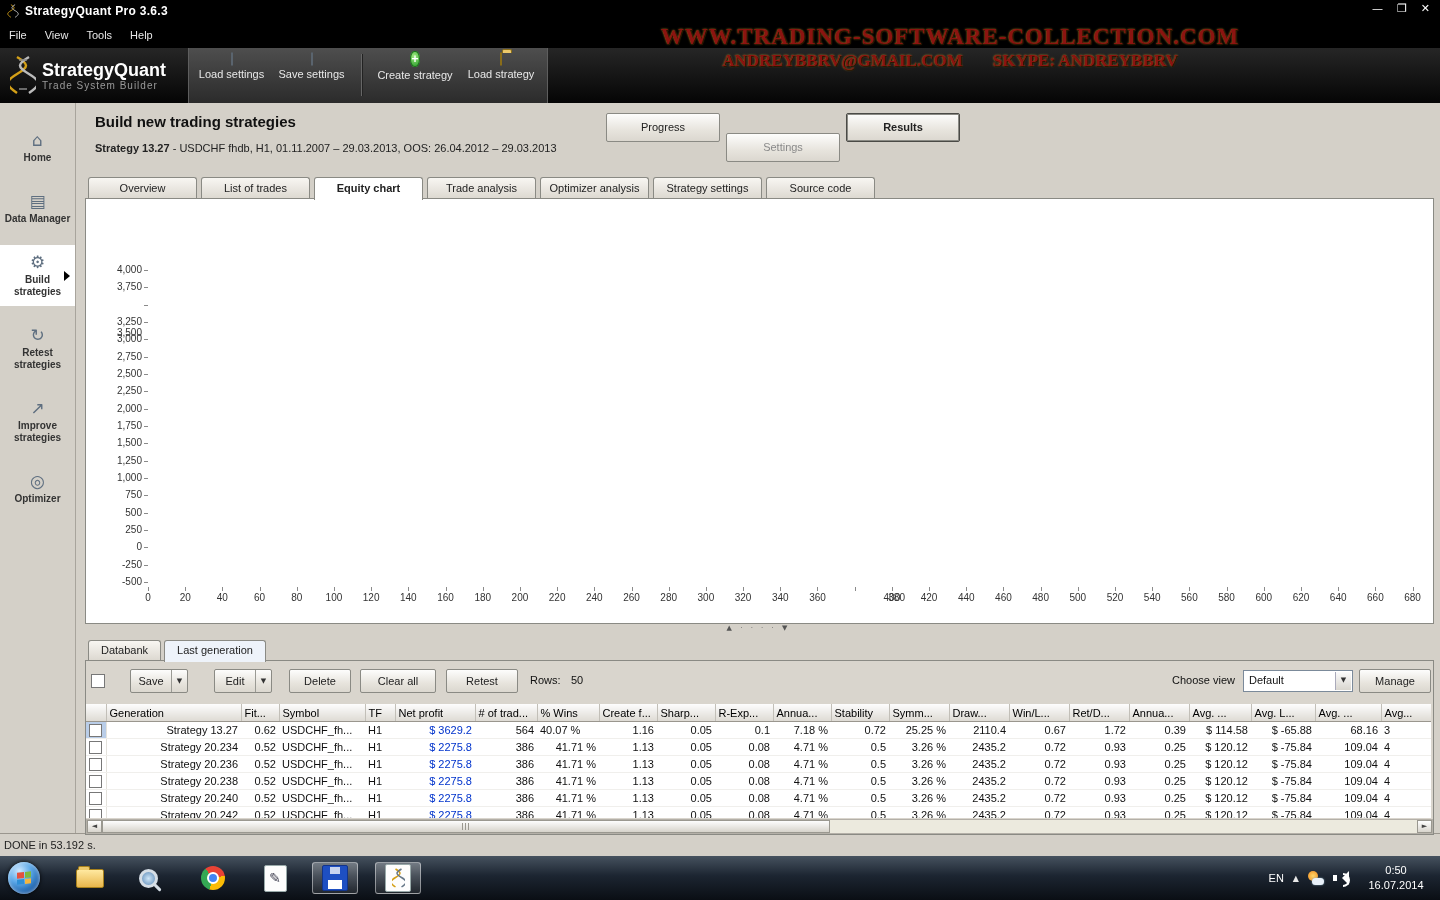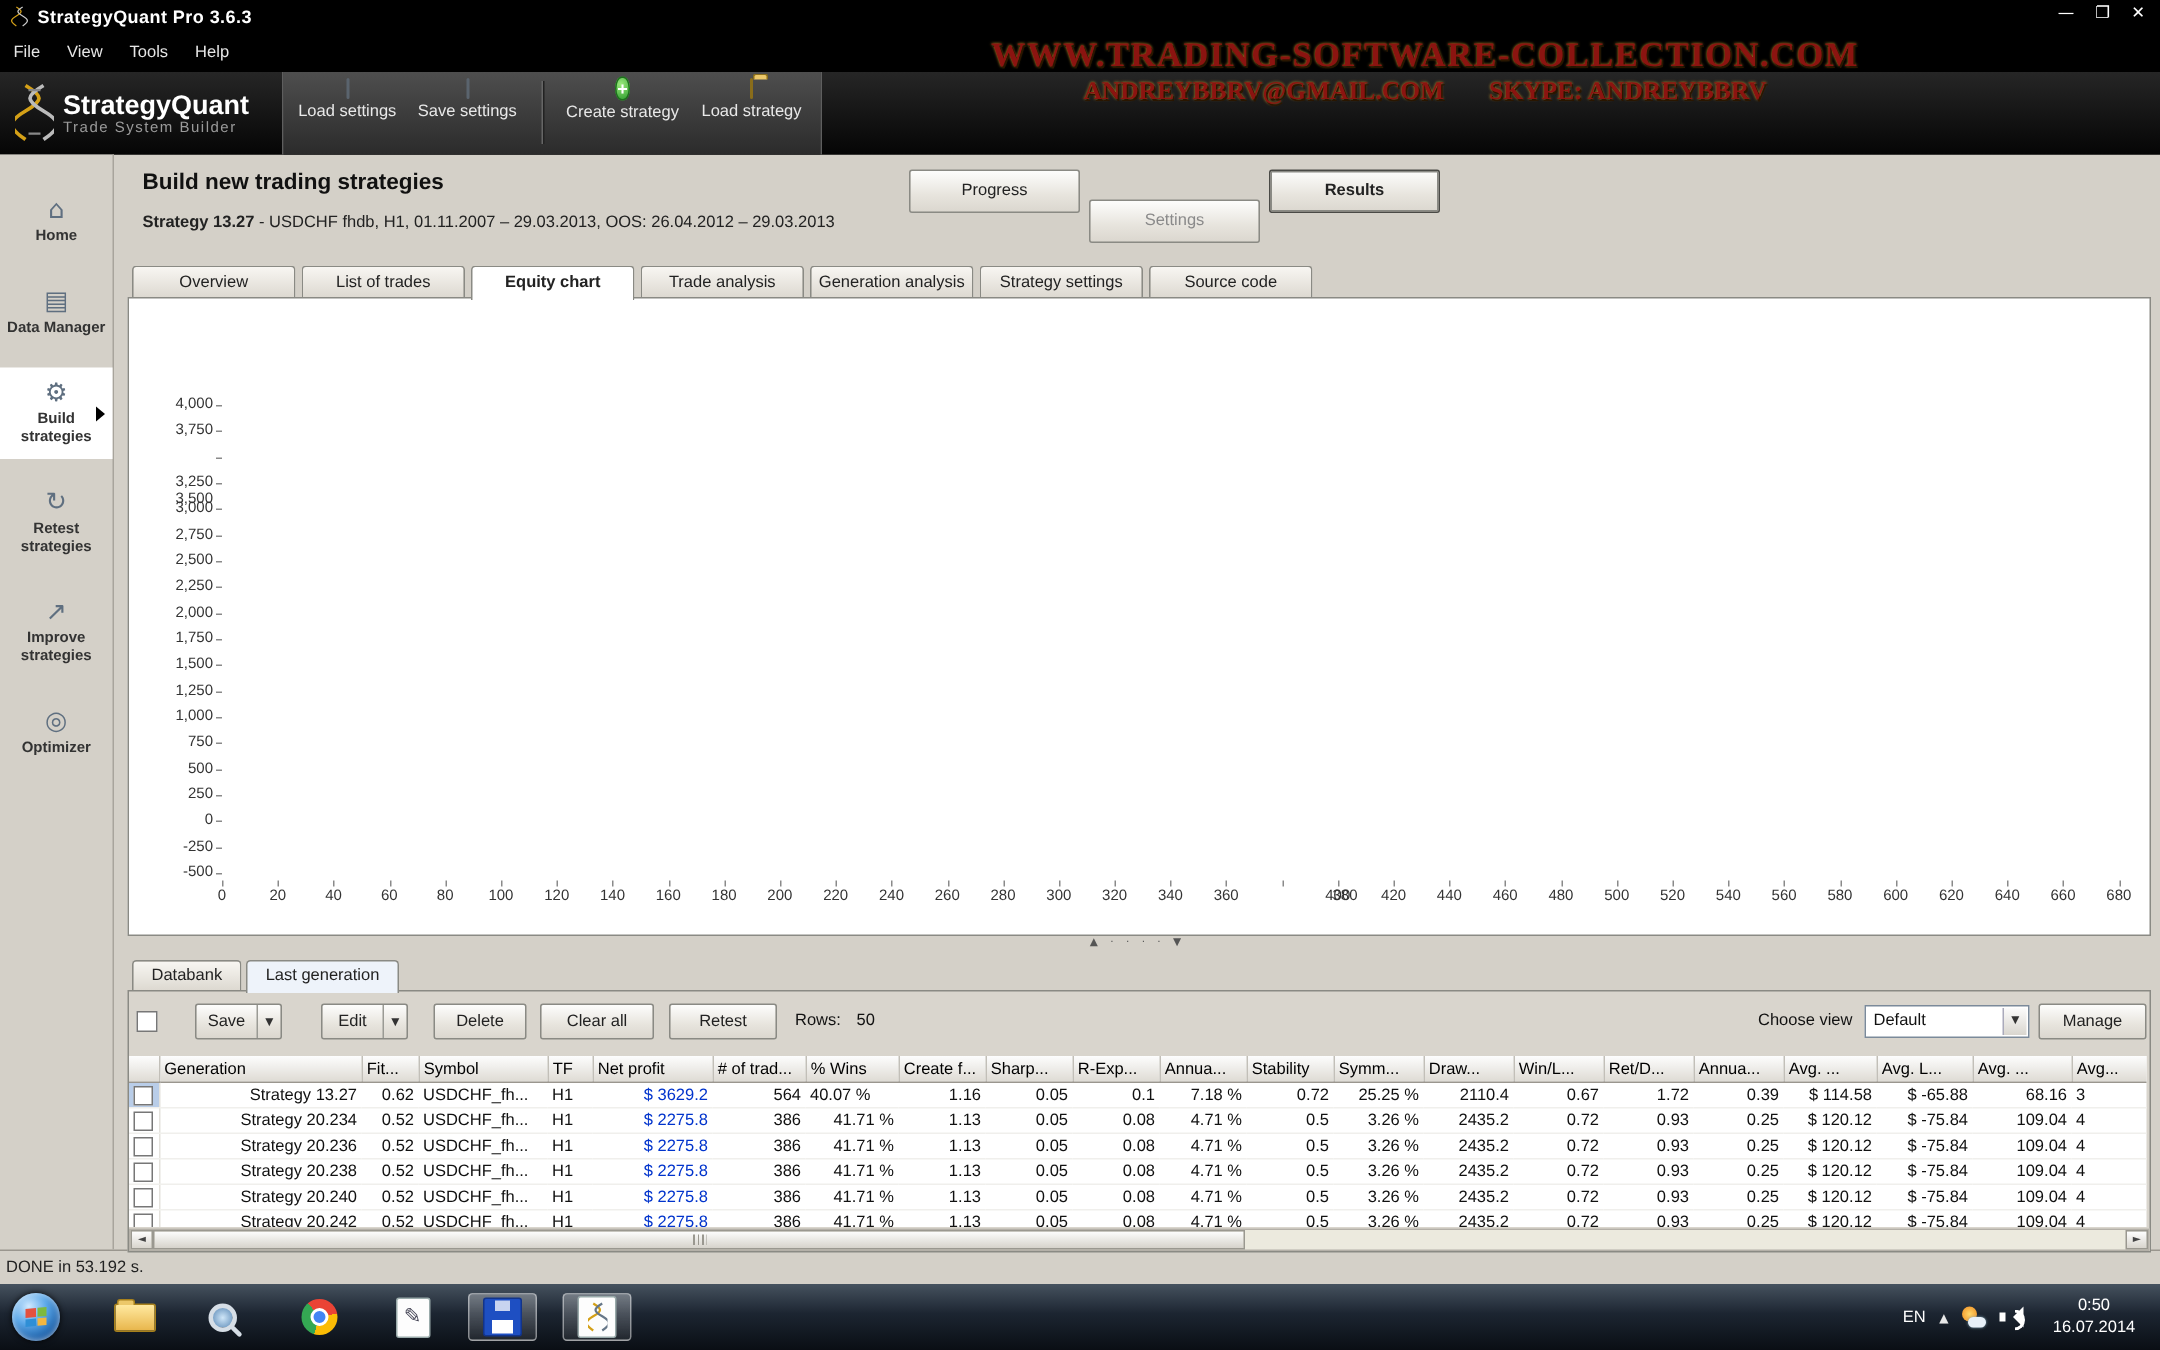--- a/index.html
+++ b/index.html
@@ -281,21 +281,21 @@
       <div class="vbtn normal">Progress</div>
       <div class="vbtn dim">Settings</div>
       <div class="vbtn active">Results</div>
     </div>
 
   <div class="main-tabs" id="main-tabs">
       <div class="tab">Overview</div>
       <div class="tab">List of trades</div>
       <div class="tab active">Equity chart</div>
       <div class="tab">Trade analysis</div>
-      <div class="tab">Generation analysis</div>
+      <div class="tab">Optimizer analysis</div>
       <div class="tab">Strategy settings</div>
       <div class="tab">Source code</div>
     </div>
   <div class="chart-panel"></div>
 
   <span class="ctl-label" style="left:95px;">Data</span>
   <div class="dropdown" style="left:127px;width:148px;">
     <span class="dd-value">Strategy 13.27</span>
     <span class="dd-arrow">▼</span>
   </div>

